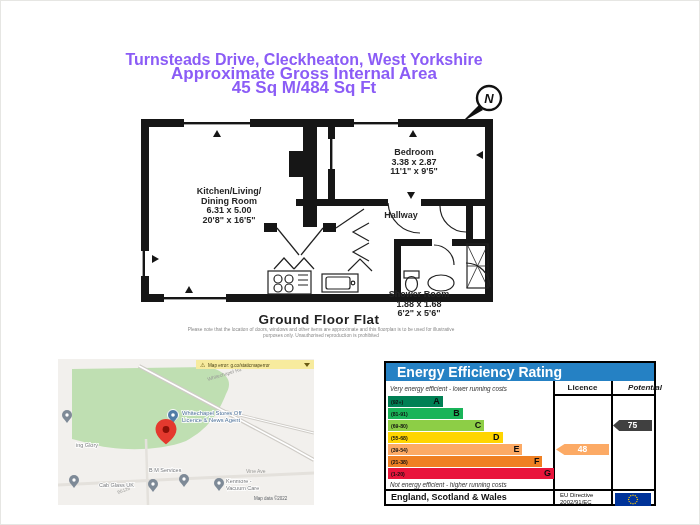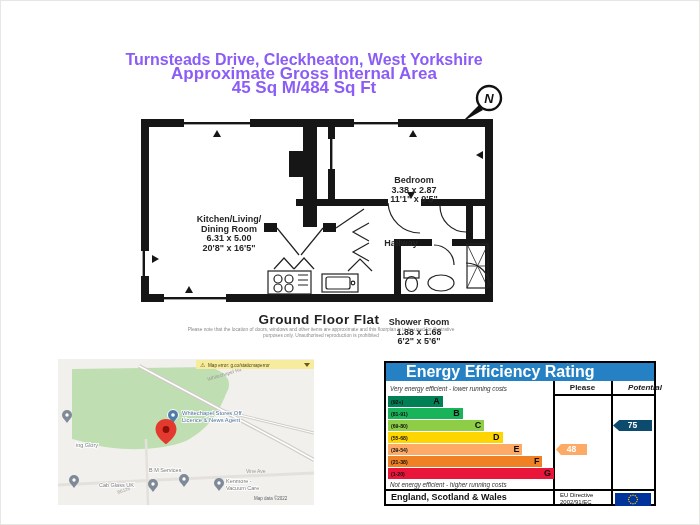--- a/index.html
+++ b/index.html
@@ -5,30 +5,30 @@
   html,body{margin:0;padding:0;background:#fff;}
   #canvas{position:relative;width:700px;height:525px;background:#ffffff;
           border:1px solid #e6e6e3;box-sizing:border-box;overflow:hidden;
           font-family:"Liberation Sans",sans-serif;color:#1a1a1a;}
   .abs{position:absolute;}
   
   .fp-title{left:53px;top:52px;width:500px;text-align:center;font-weight:700;
             font-size:16px;line-height:14px;color:#8b5cf6;}
   .fp-title .t2,.fp-title .t3{font-size:17px;}
   .room-label{text-align:center;font-weight:700;color:#262626;line-height:9.5px;
-              font-size:9px;white-space:nowrap;margin-top:28px;}
+              font-size:9px;white-space:nowrap;}
   .floor-label{left:168px;top:311px;width:300px;text-align:center;font-weight:700;
                font-size:13.5px;letter-spacing:.4px;color:#222;}
   .disclaimer{left:60px;top:326px;width:520px;text-align:center;font-size:4.8px;
               line-height:5.6px;color:#8a8a8a;}
   
   #epc{left:383px;top:360px;width:272px;height:145px;border:2px solid #000;
        box-sizing:border-box;background:#fff;}
   #epc-title{position:absolute;left:0;top:0;right:0;height:18px;color:#fff;
-             font-weight:700;font-size:16px;line-height:18px;padding-left:20px;}
+             font-weight:700;font-size:14px;line-height:18px;padding-left:11px;}
   .epc-vline{position:absolute;top:18px;bottom:0;width:1.5px;background:#000;}
   .epc-hline{position:absolute;height:1.5px;background:#000;}
   .epc-colhead{position:absolute;top:18px;height:13px;font-weight:700;font-size:8px;
                line-height:14px;text-align:center;}
   .epc-note{position:absolute;left:4px;font-size:6.3px;color:#333;font-style:italic;}
   .epc-row{position:absolute;left:2px;height:10.5px;width:166px;}
   .epc-band{height:10.5px;position:relative;}
   .epc-range{position:absolute;left:3px;top:2.5px;font-size:5.2px;font-weight:700;color:#111;}
   .epc-letter{position:absolute;right:3px;top:0.2px;font-size:9px;font-weight:700;color:#0c0c0c;}
   .epc-arrow{position:absolute;height:11px;color:#fff;font-weight:700;font-size:8.5px;
@@ -242,21 +242,21 @@
       <path d="M246,4 l6,0 -3,4 z" fill="#6b5b13"></path>
     </g>
   </svg>
 
   <div id="epc" class="abs">
     <div id="epc-title" style="background: rgb(37, 129, 196);">Energy Efficiency Rating</div>
     <div class="epc-vline" style="left:167px;"></div>
     <div class="epc-vline" style="left:225px;"></div>
     <div class="epc-hline" style="left:167px;right:0;top:31px;"></div>
     <div class="epc-hline" style="left:0;right:0;top:126px;"></div>
-    <div class="epc-colhead" style="left:168px;width:57px;">Please</div>
+    <div class="epc-colhead" style="left:168px;width:57px;">Licence</div>
     <div class="epc-colhead" style="left:226px;width:66px;font-style:italic;">Potential</div>
     <div class="epc-note" style="top:22px;">Very energy efficient - lower running costs</div>
 
     <div class="epc-row" style="top:33px;">
         <div class="epc-band" style="background: rgb(0, 128, 84); width: 33%;">
       <span class="epc-range">(92+)</span>
       <span class="epc-letter">A</span>
         </div>
       </div>
     <div class="epc-row" style="top:45px;">
@@ -291,23 +291,23 @@
       </div>
     <div class="epc-row" style="top:105px;">
         <div class="epc-band" style="background: rgb(233, 21, 59); width: 100%;">
       <span class="epc-range">(1-20)</span>
       <span class="epc-letter">G</span>
         </div>
       </div>
 
     <div class="epc-note" style="top:117.5px;">Not energy efficient - higher running costs</div>
 
-    <div class="epc-arrow" style="left: 170px; top: 81px; width: 31px; background: rgb(252, 170, 101);">
+    <div class="epc-arrow" style="left: 170px; top: 81px; width: 53px; background: rgb(252, 170, 101);">
       <span>48</span></div>
-    <div class="epc-arrow" style="left: 227px; top: 57px; width: 39px; background: #0c4a6e;">
+    <div class="epc-arrow" style="left: 227px; top: 57px; width: 39px; background: #404040;">
       <span>75</span></div>
 
     <div class="epc-footer-region">England, Scotland &amp; Wales</div>
     <div class="epc-directive">
       <div>EU Directive</div>
       <div>2002/91/EC</div>
     </div>
     <svg class="abs" style="left:229px;top:129.5px;" width="36" height="13" viewBox="0 0 36 13">
       <rect x="0" y="0" width="36" height="13" fill="#003399"></rect>
       <g fill="#ffcc00">

